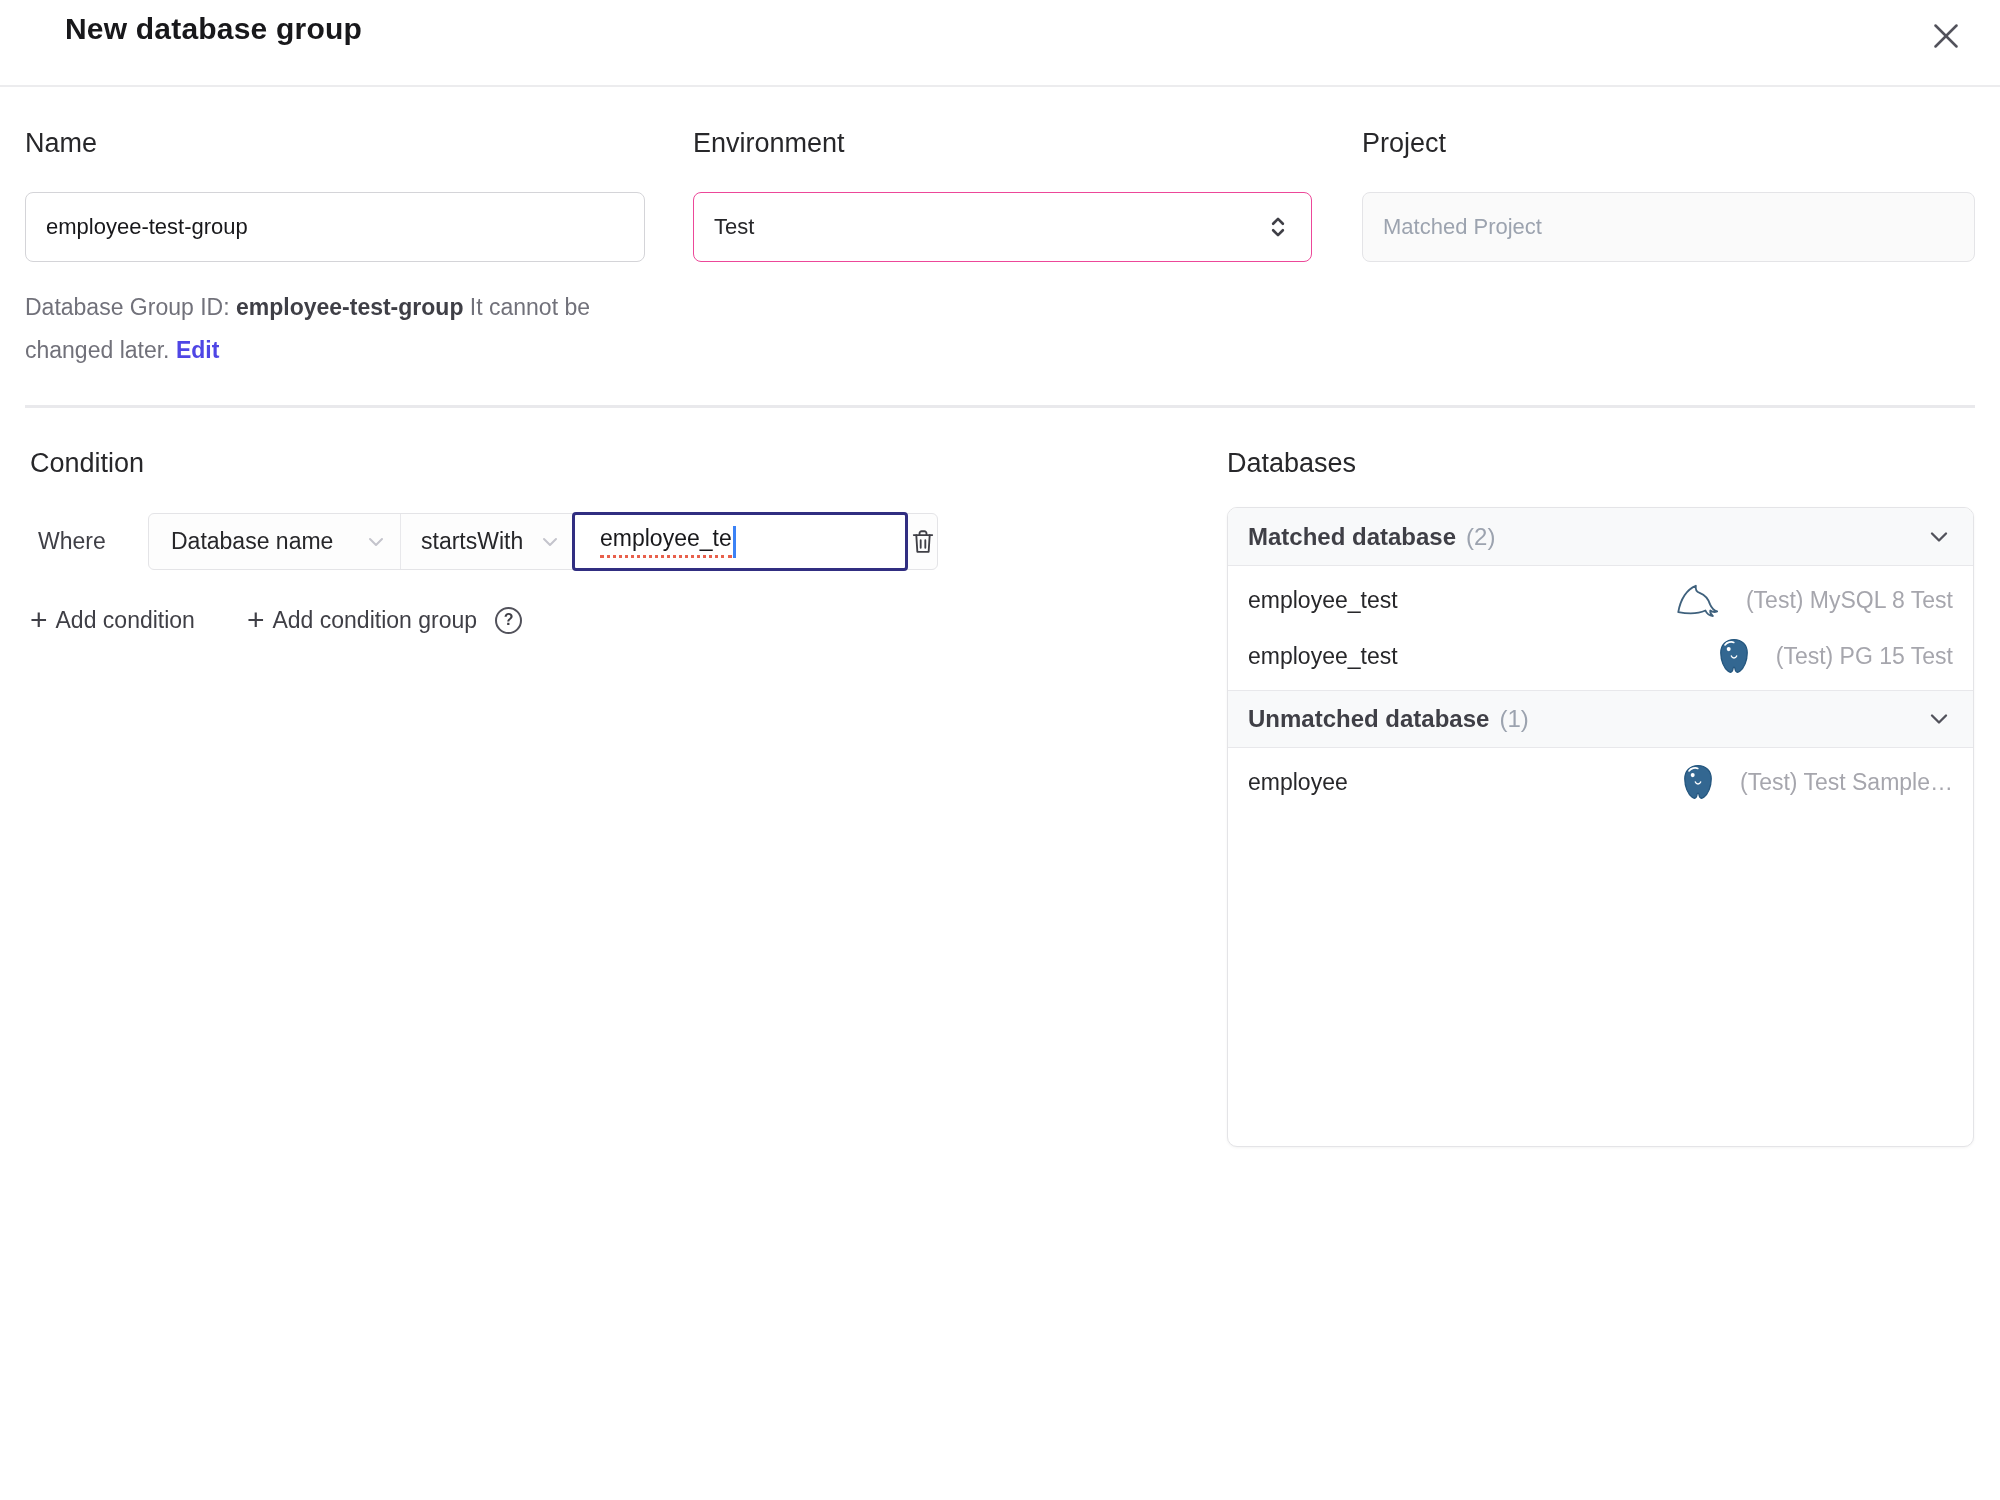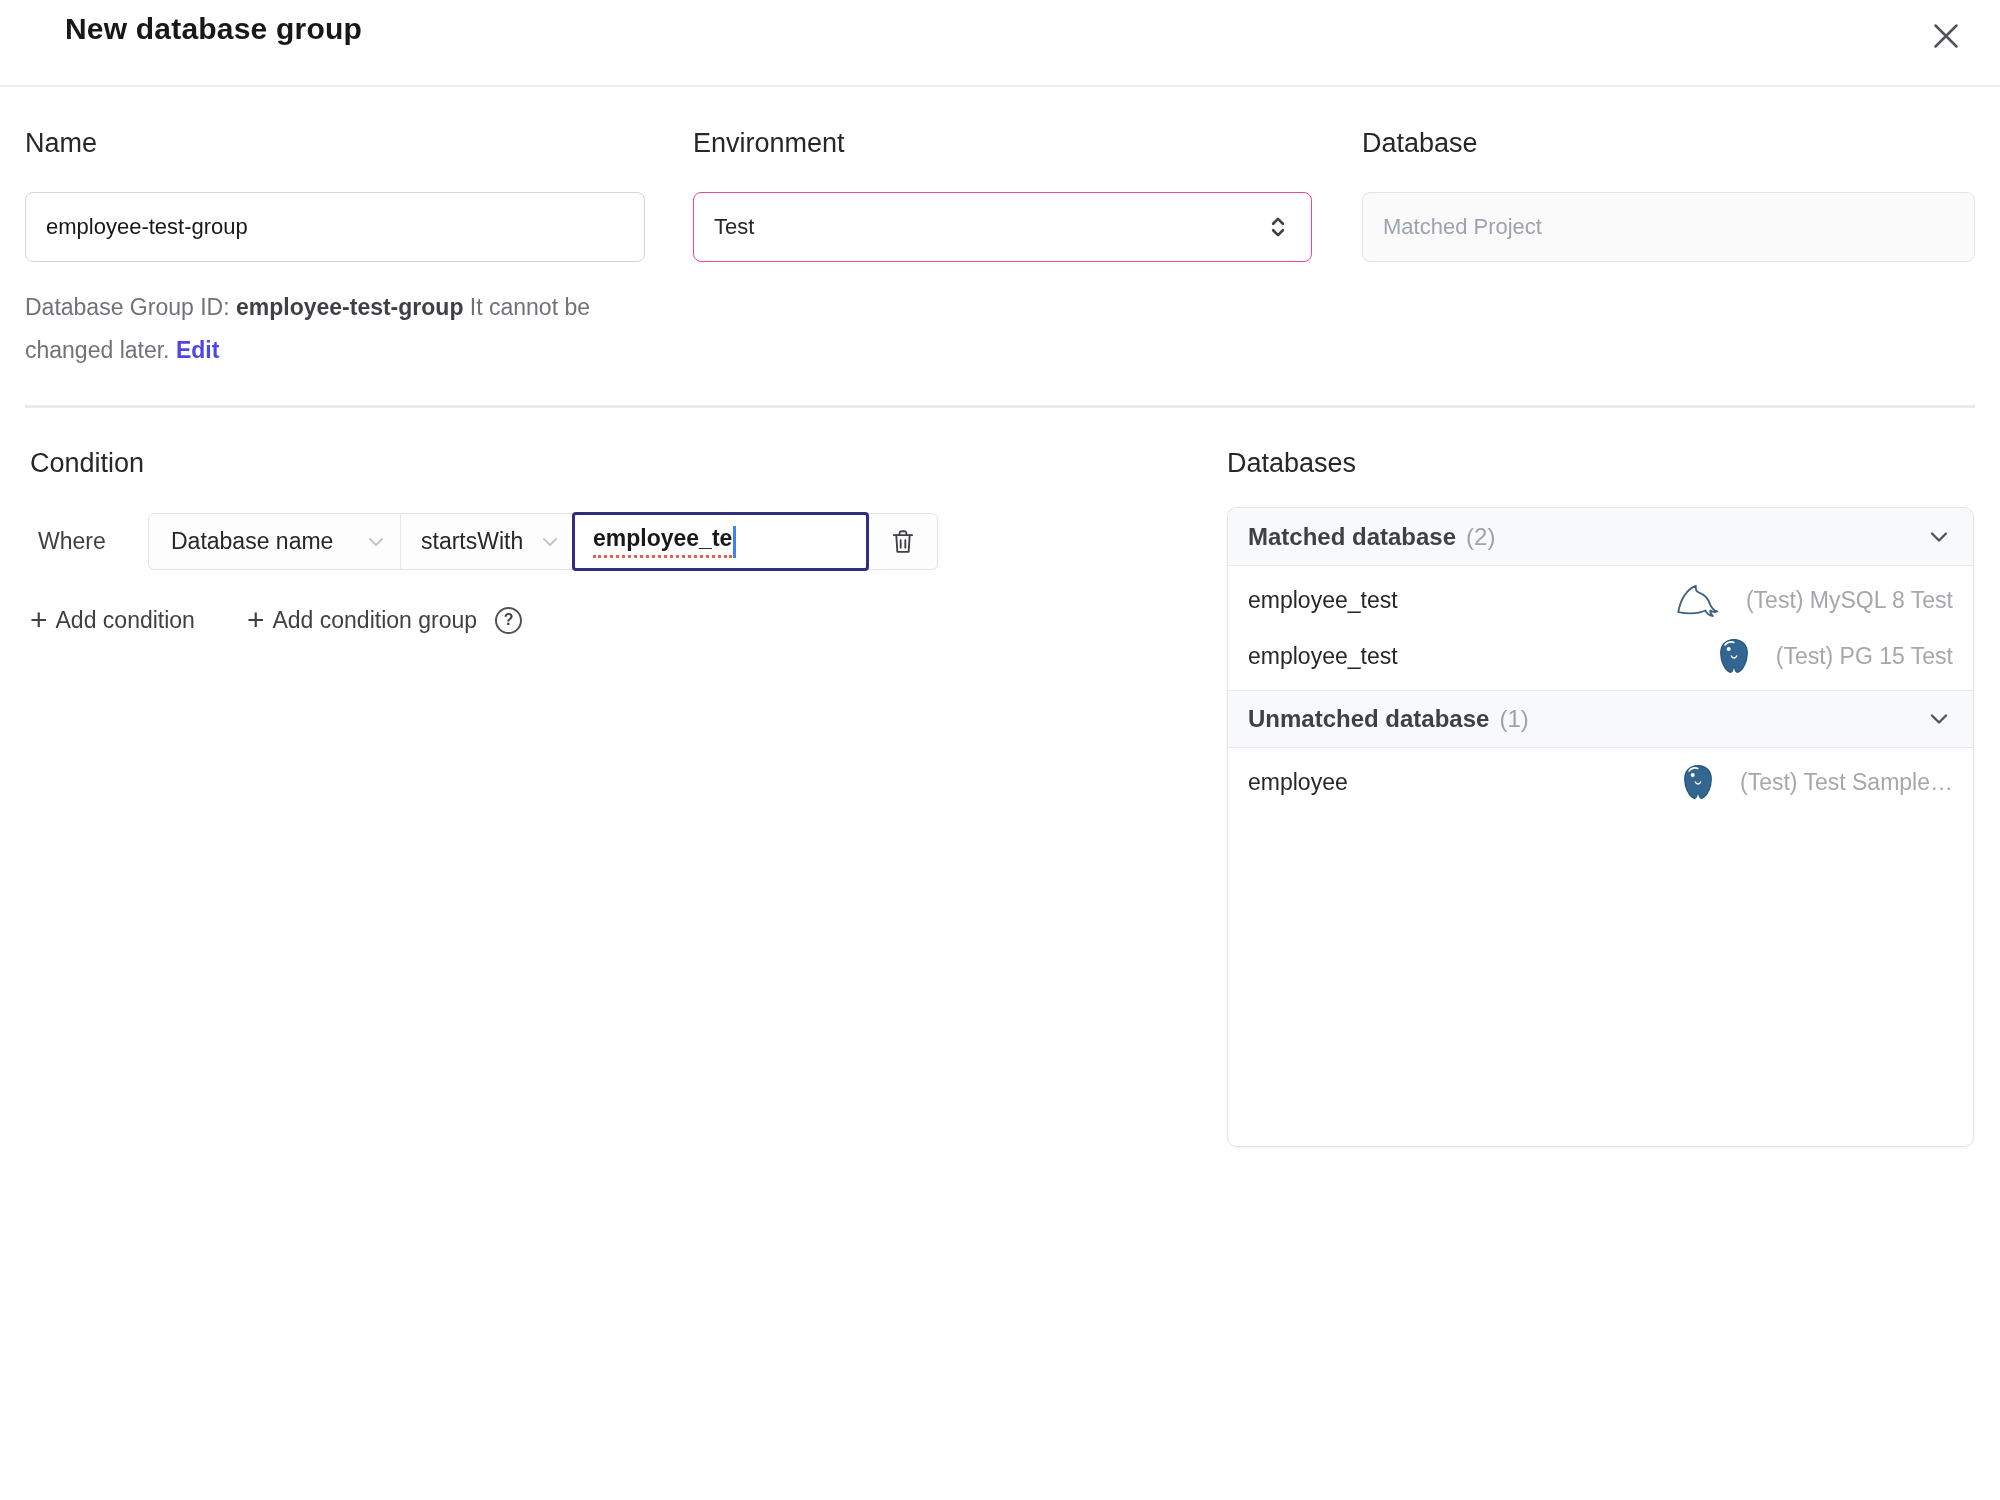--- a/index.html
+++ b/index.html
@@ -28,21 +28,21 @@
   .section-divider { position:absolute; left:25px; top:405px; width:1950px; height:3px; background:#e9e9ec; }
 
   
   .cond-heading { position:absolute; left:30px; top:448px; font-size:27px; font-weight:400; color:#27272a; }
   .where-label { position:absolute; left:38px; top:513px; height:57px; line-height:57px; font-size:23px; color:#3f3f46; }
   .cond-group { position:absolute; left:148px; top:513px; width:790px; height:57px; border:1px solid #e4e4e7; border-radius:6px; background:#fdfdfd; display:flex; align-items:stretch; }
   .cond-seg { display:flex; align-items:center; font-size:23px; color:#27272a; cursor:pointer; }
   .seg-factor { width:252px; padding-left:22px; border-right:1px solid #e8e8eb; justify-content:space-between; padding-right:12px; }
   .seg-operator { width:171px; padding-left:20px; justify-content:space-between; padding-right:10px; }
   .seg-chevron { color:#c4c4cc; }
-  .cond-input { position:relative; width:297px; margin:-2px 0; border:3px solid #312e81; border-radius:4px; background:#fff; display:flex; align-items:center; padding-left:18px; font-size:23px; color:#18181b;font-weight:bold; }
+  .cond-input { position:relative; width:336px; margin:-2px 0; border:3px solid #312e81; border-radius:4px; background:#fff; display:flex; align-items:center; padding-left:25px; font-size:23px; color:#18181b; }
   .misspelled { border-bottom:3px dotted #e8604c; padding-bottom:3px; }
   .caret { display:inline-block; width:3px; height:32px; background:#3b82f6; margin-left:1px; vertical-align:middle; }
   .seg-trash { flex:1; display:flex; align-items:center; justify-content:center; color:#3f3f46; cursor:pointer; }
 
   .add-row { position:absolute; left:30px; top:605px; display:flex; align-items:center; gap:52px; }
   .add-btn { display:flex; align-items:center; gap:8px; font-size:23px; color:#3f3f46; background:none; border:0; cursor:pointer; font-family:inherit; }
   .plus-glyph { font-size:30px; font-weight:300; line-height:1; color:#3f3f46; }
   .help-circle { display:inline-flex; align-items:center; justify-content:center; width:27px; height:27px; border:2px solid #52525b; border-radius:50%; font-size:16px; font-weight:700; color:#3f3f46; margin-left:10px; }
 
   
@@ -70,21 +70,21 @@
       <svg width="36" height="36" viewBox="0 0 24 24" fill="none" stroke="currentColor" stroke-width="1.7" stroke-linecap="round">
         <line x1="5" y1="5" x2="19" y2="19"></line>
           <line x1="19" y1="5" x2="5" y2="19"></line>
       </svg>
     </span>
   </button>
   <div class="header-divider"></div>
 
   <div class="field-label lbl-name">Name</div>
   <div class="field-label lbl-env">Environment</div>
-  <div class="field-label lbl-project">Database</div>
+  <div class="field-label lbl-project">Project</div>
 
   <div class="field-box name-input">
     <span>employee-test-group</span>
   </div>
 
   <div class="field-box env-select">
     <span>Test</span>
     <span class="updown" style="display:flex;">
       <svg width="26" height="26" viewBox="0 0 24 24" fill="none" stroke="currentColor" stroke-width="2.4" stroke-linecap="round" stroke-linejoin="round">
         <polyline points="7.5 9 12 4.5 16.5 9"></polyline>

